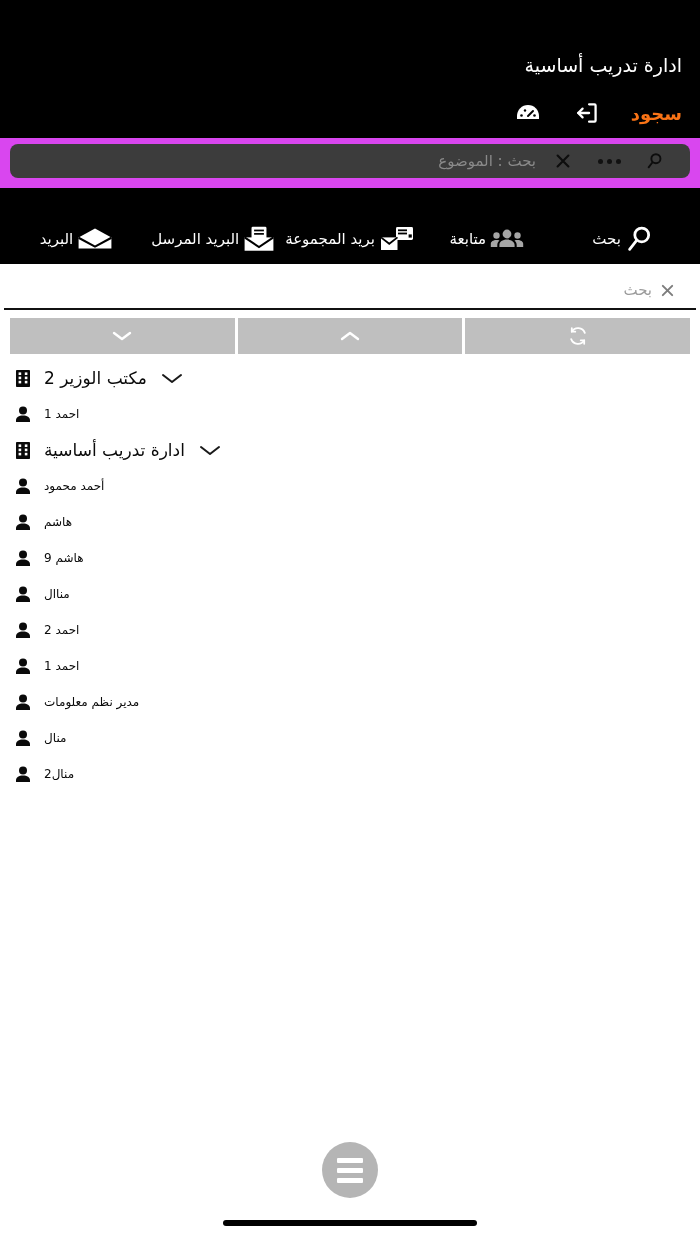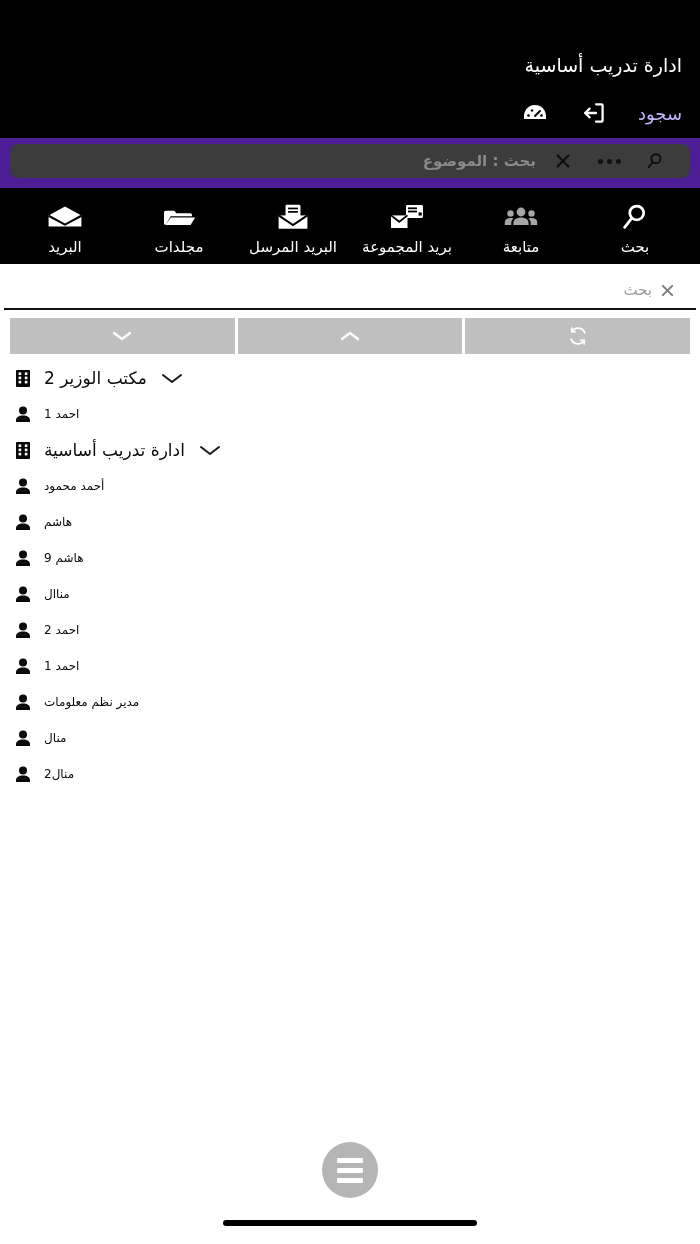--- a/index.html
+++ b/index.html
@@ -40,38 +40,38 @@
 
   .account-row {
     height: 50px;
     display: flex;
     align-items: center;
     justify-content: flex-start;
     padding: 0 18px;
     gap: 26px;
   }
   .account-name {
-    color: #c4b5fd;
+    color: #f97316;
     font-size: 18px;
     white-space: nowrap;
+    font-weight: bold;
   }
   .hdr-icon {
     display: inline-flex;
     align-items: center;
     justify-content: center;
     width: 34px;
     height: 34px;
   }
   .hdr-icon svg { display: block; }
 
   
   .searchbar-wrap {
     padding: 6px 10px 10px 10px;
-    background: #4c1d95;
-    font-weight: bold;
+    background: #d946ef;
   }
   .searchbar {
     background: #3c3c3c;
     border-radius: 8px;
     height: 34px;
     display: flex;
     flex-direction: row-reverse;
     align-items: center;
     padding: 0 12px;
     gap: 0;
@@ -110,23 +110,23 @@
     flex-direction: row;
     align-items: flex-end;
     justify-content: space-between;
     padding: 4px 8px 8px 8px;
     height: 76px;
     box-sizing: border-box;
   }
   .tab {
     flex: 1 1 0;
     display: flex;
-    flex-direction: column;
-    align-items: center;
-    justify-content: flex-start;
+    flex-direction: row;
+    align-items: center;
+    justify-content: center;
     gap: 4px;
     min-width: 0;
   }
   .tab .tab-ico {
     height: 34px;
     display: flex;
     align-items: center;
     justify-content: center;
     color: #ffffff;
   }
@@ -376,29 +376,20 @@
           <rect x="8" y="1.5" width="14" height="11" rx="1.2"></rect>
           <rect x="10.4" y="4.2" width="9.2" height="1.6" fill="#000000"></rect>
           <rect x="10.4" y="7.4" width="9.2" height="1.6" fill="#000000"></rect>
           <path d="M1.5 11.5h27v12.5h-27z"></path>
           <path d="M1.5 11.5L15 20.5l13.5-9" fill="none" stroke="#000000" stroke-width="1.9"></path>
         </svg>
       </span>
       <span class="tab-label">البريد المرسل</span>
     </div>
 
-    <div class="tab">
-      <span class="tab-ico">
-        <svg width="34" height="24" viewBox="0 0 34 22" fill="currentColor">
-          <path d="M2 18.5V6.5c0-1 .8-1.8 1.8-1.8h8.4l2.2 2.6h13.8c1 0 1.8.8 1.8 1.8v1.2H8.6L4 18.5z"></path>
-          <path d="M8.8 11.6h24.4L28.6 19H3.4z"></path>
-        </svg>
-      </span>
-      <span class="tab-label">مجلدات</span>
-    </div>
 
     <div class="tab">
       <span class="tab-ico">
         <svg width="36" height="26" viewBox="0 0 34 22" fill="currentColor">
           <path d="M1.5 9.5L17 1l15.5 8.5v10.5h-31z"></path>
           <path d="M1.5 9.8L17 18.2l15.5-8.4" fill="none" stroke="#000000" stroke-width="2"></path>
         </svg>
       </span>
       <span class="tab-label">البريد</span>
     </div>

